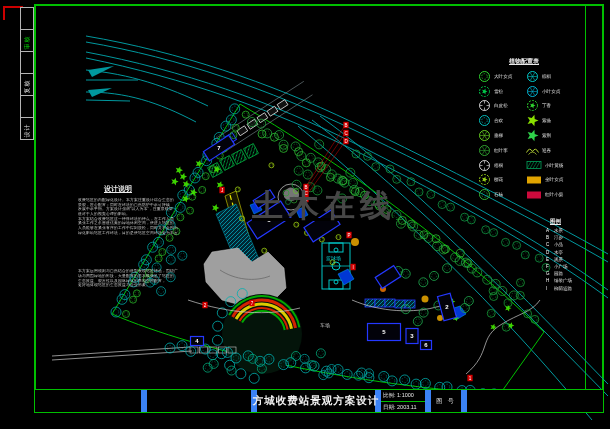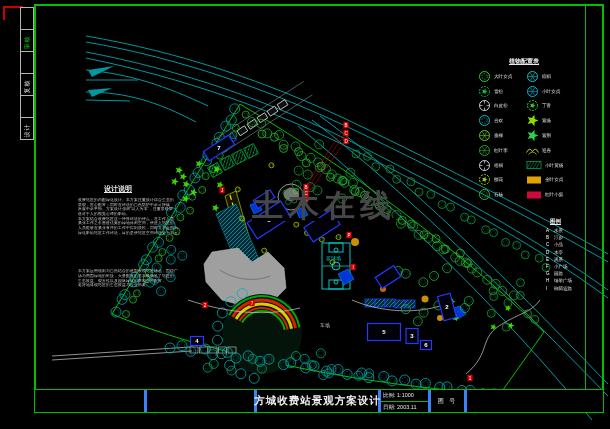--- a/index.html
+++ b/index.html
@@ -28,21 +28,21 @@
   #plant-col-right{left:526px;top:69px;width:58px;}
   .plant-item{height:14.8px;display:flex;align-items:center;gap:3px;}
   .plant-name{font-size:4.6px;color:#e5e5e5;white-space:nowrap;}
   #key-legend{left:546px;top:218px;width:44px;z-index:6;}
   #key-legend h4{margin:0 0 2px 4px;font-size:5.5px;color:#ececec;text-decoration:underline;}
   .key-item{height:7.2px;display:flex;align-items:center;gap:3px;}
   .key-code{font-size:4.5px;color:#fff;width:5px;}
   .key-name{font-size:4.5px;color:#e5e5e5;white-space:nowrap;}
   #title-strip{left:34px;top:389px;width:570px;height:24px;border:1px solid #00bf00;box-sizing:border-box;
     display:flex;z-index:6;background:#000;}
-  .tb-cell{border-right:3px solid #3b82f6;height:100%;box-sizing:border-box;}
+  .tb-cell{border-right:6px solid #3b82f6;height:100%;box-sizing:border-box;}
   .tb-c1{width:112px;} .tb-c2{width:110px;}
   .tb-title{width:124px;display:flex;align-items:center;justify-content:center;
     font-size:10.5px;font-weight:bold;letter-spacing:1px;color:#f0f0f0;white-space:nowrap;}
   .tb-scale{width:50px;display:flex;flex-direction:column;}
   .tb-scale div{height:11px;line-height:11px;font-size:5.5px;color:#e8e8e8;padding-left:2px;white-space:nowrap;}
   .tb-scale div:first-child{border-bottom:1px solid #00bf00;}
   .tb-sheet{width:36px;display:flex;align-items:center;justify-content:center;font-size:6px;
     letter-spacing:2px;color:#e8e8e8;white-space:nowrap;}
   .tb-last{flex:1;border-right:none;}
 </style>

